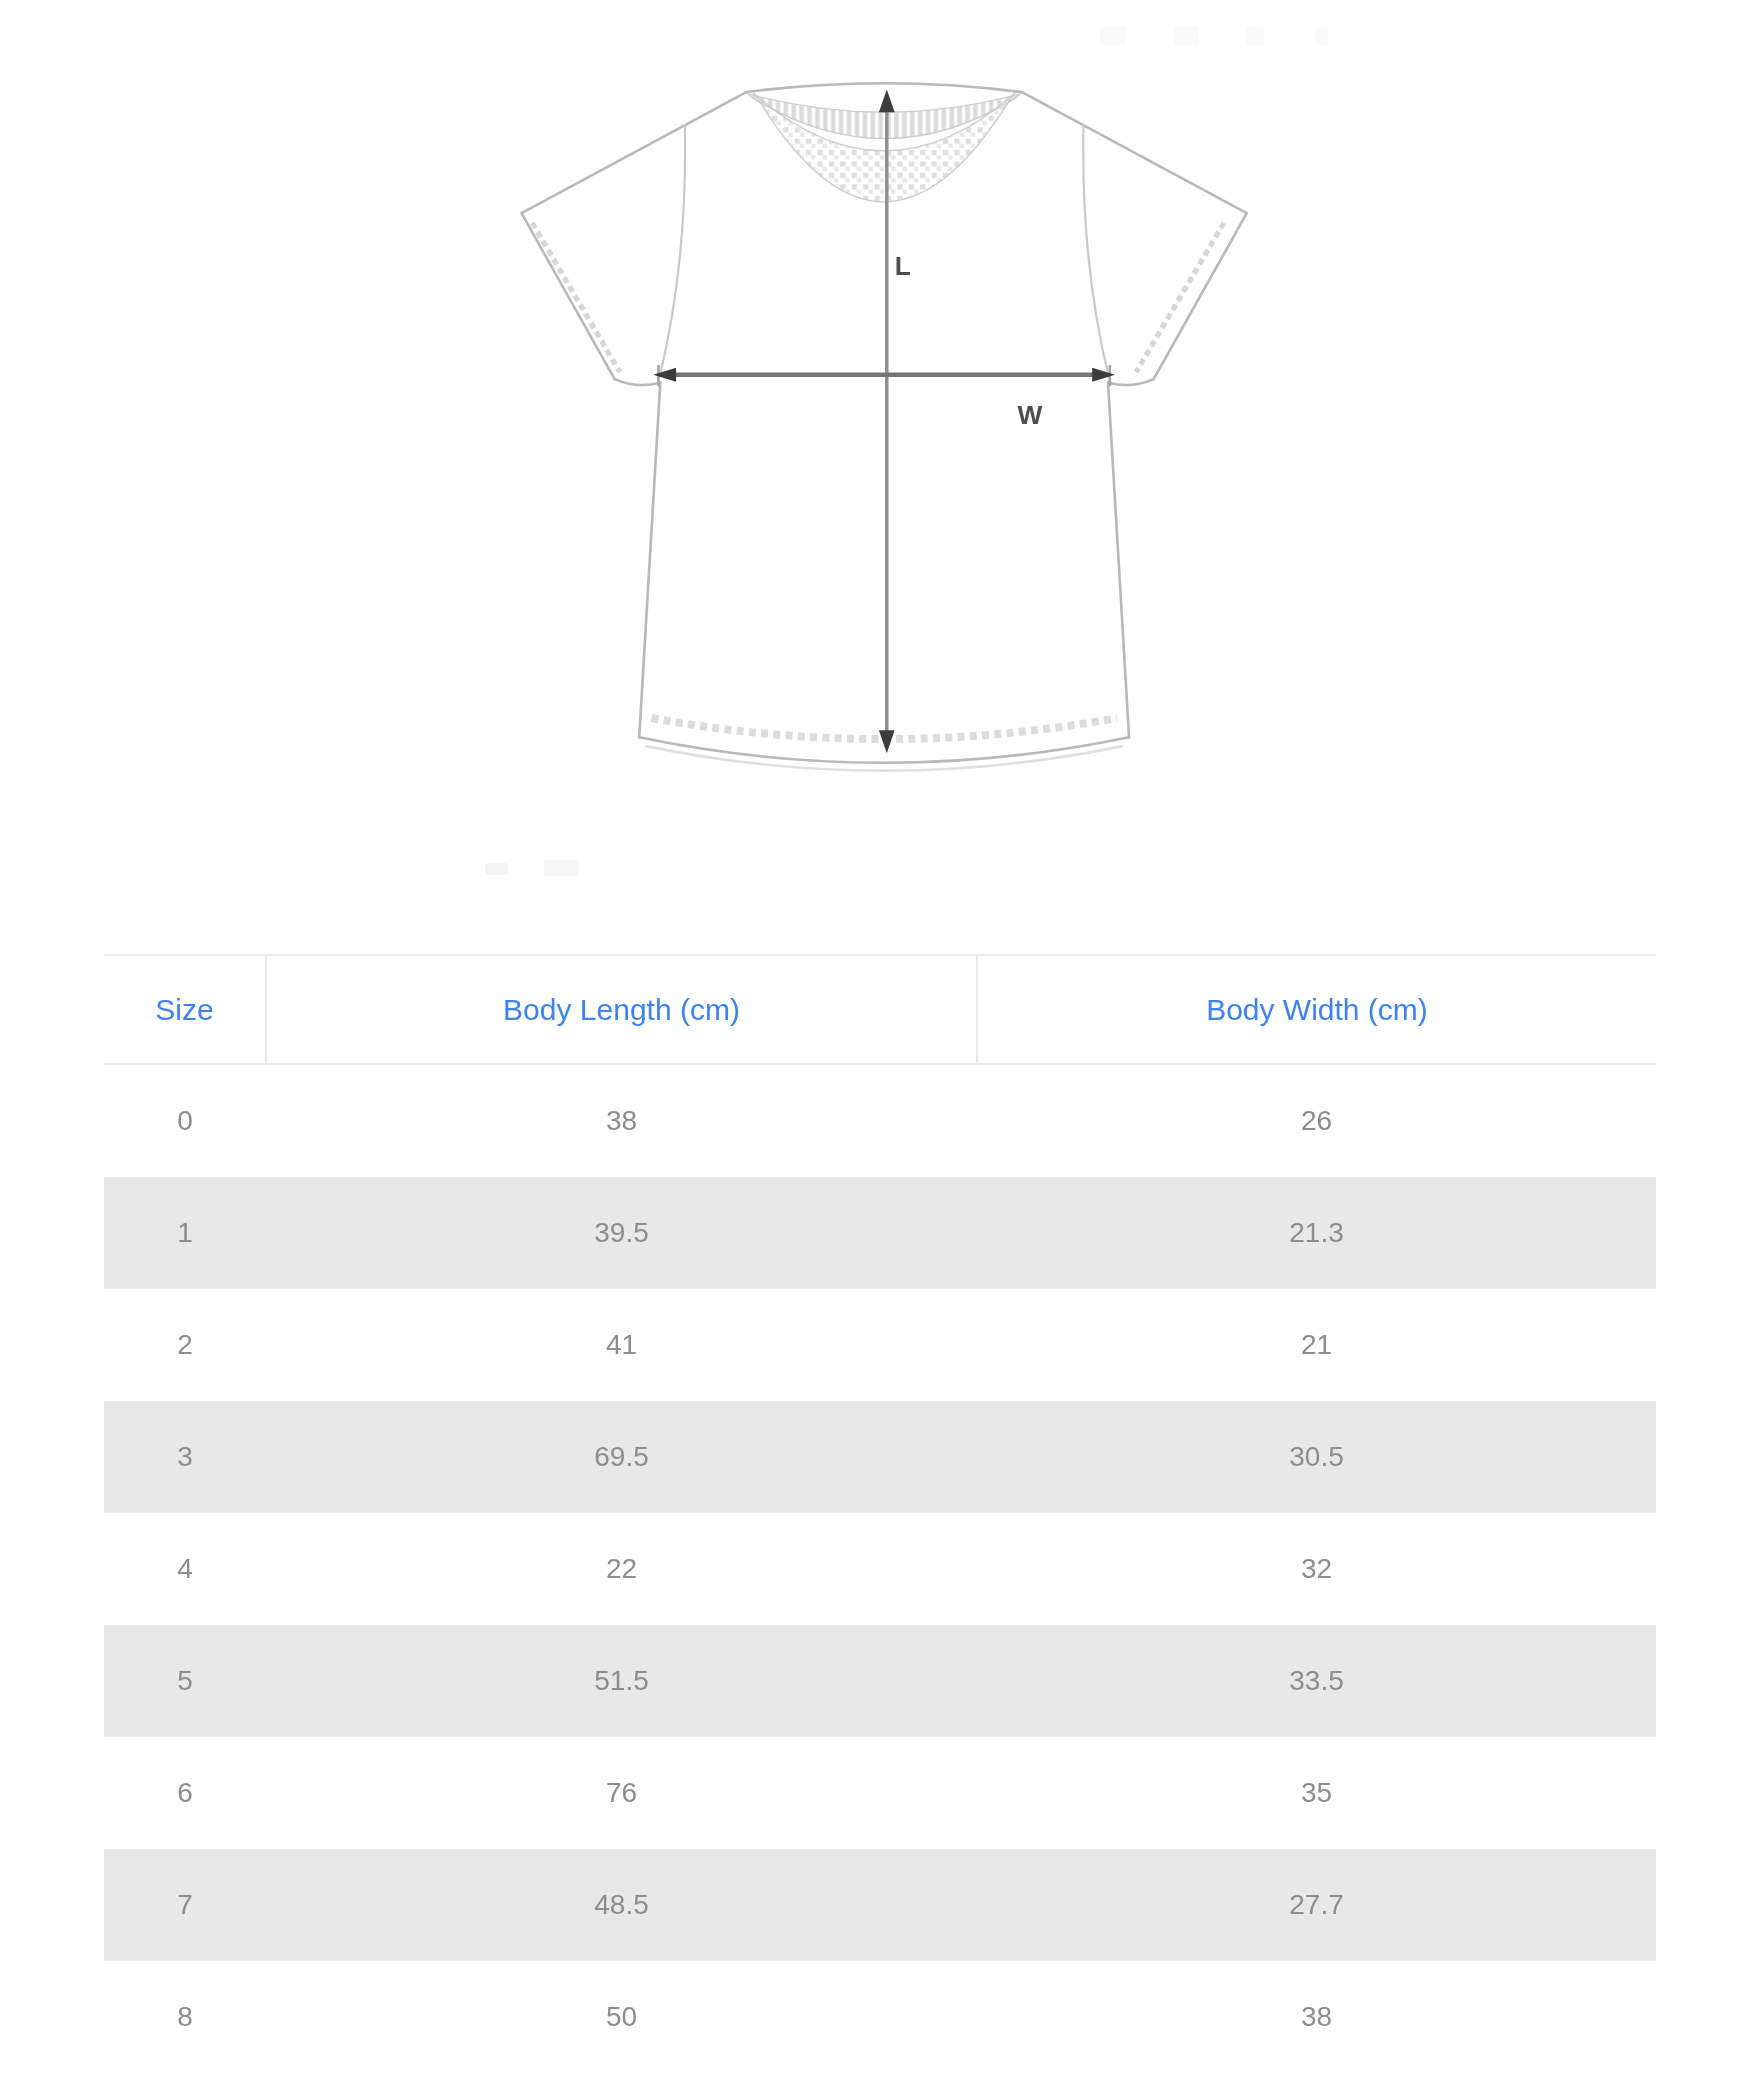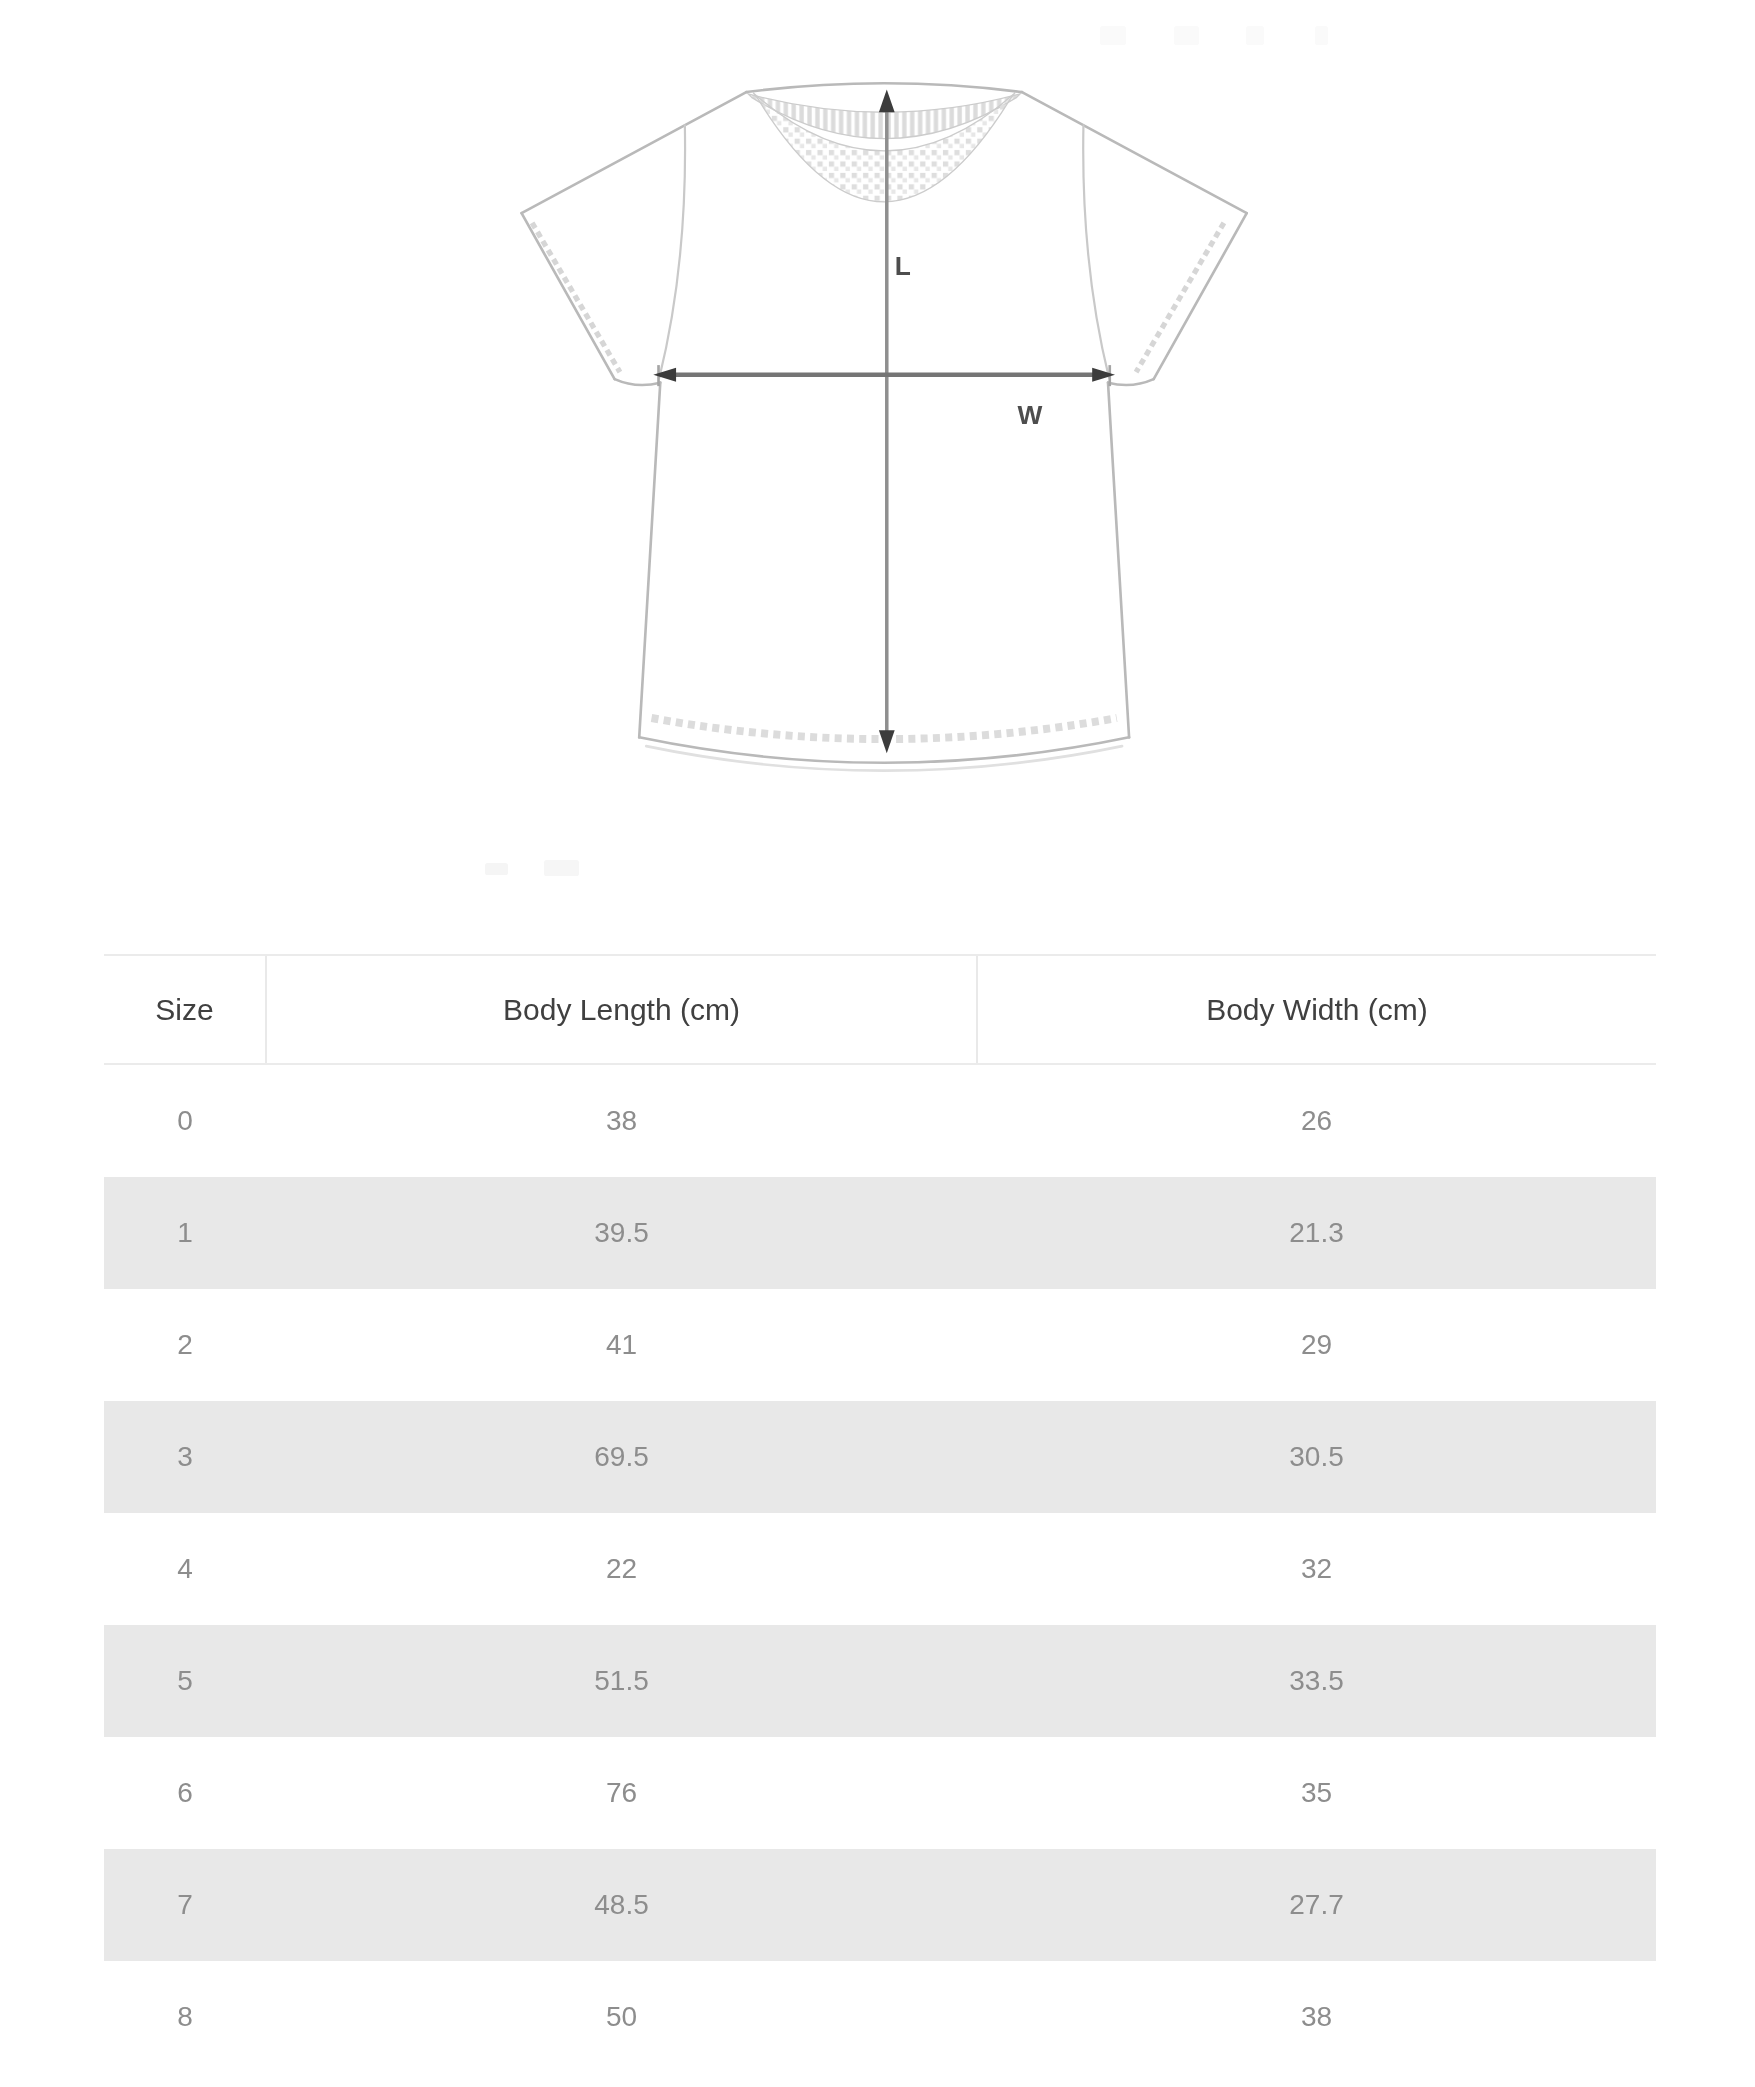--- a/index.html
+++ b/index.html
@@ -46,21 +46,21 @@
     width: 1552px;
     border-collapse: collapse;
     table-layout: fixed;
   }
   #size-table th {
     height: 107px;
     border-top: 2.6px solid #ebebeb;
     border-bottom: 2.6px solid #ebebeb;
     font-size: 30px;
     font-weight: 400;
-    color: #404040;
+    color: #3b82f6;
     text-align: center;
     padding: 0;
   }
   #size-table th + th {
     border-left: 2.6px solid #e9e9e9;
     text-align: center;
   }
   #size-table td {
     height: 112px;
     font-size: 28px;
@@ -163,21 +163,21 @@
           <td>26</td>
         </tr>
         <tr class="striped">
           <td>1</td>
           <td>39.5</td>
           <td>21.3</td>
         </tr>
         <tr>
           <td>2</td>
           <td>41</td>
-          <td>29</td>
+          <td>21</td>
         </tr>
         <tr class="striped">
           <td>3</td>
           <td>69.5</td>
           <td>30.5</td>
         </tr>
         <tr>
           <td>4</td>
           <td>22</td>
           <td>32</td>

